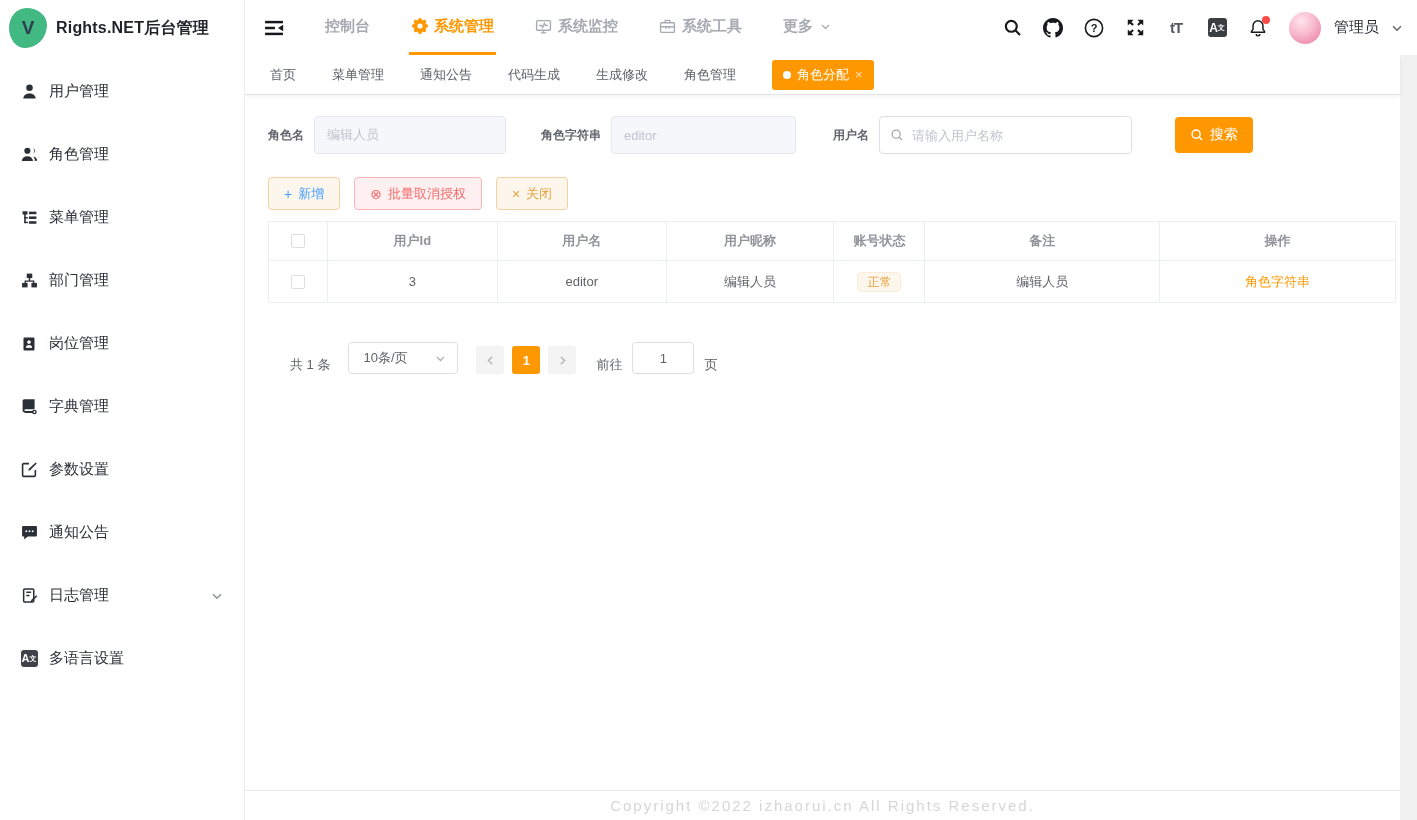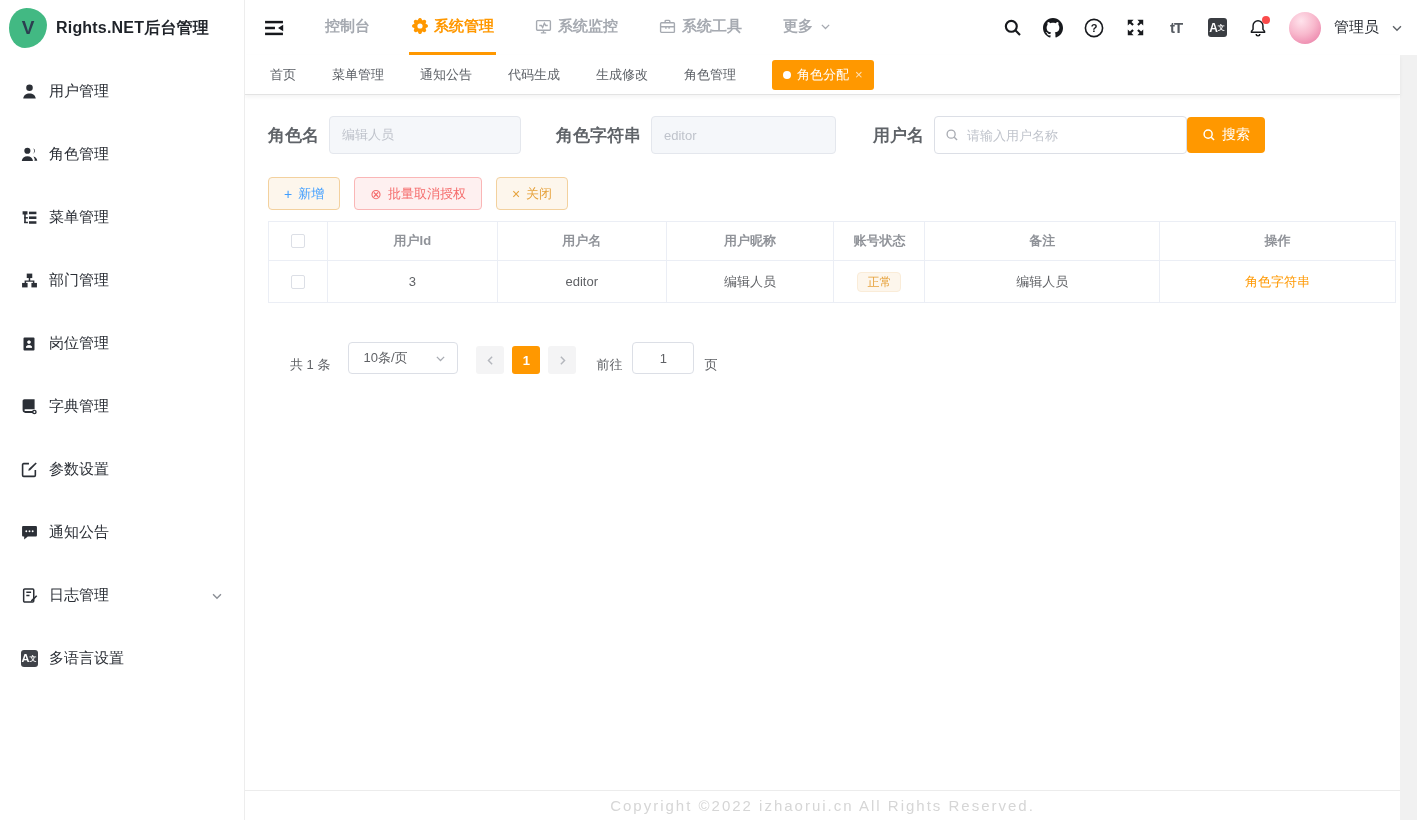--- a/index.html
+++ b/index.html
@@ -55,29 +55,29 @@
     font-size:13px; padding:6px 11px; border-radius:3px; margin-right:36px; cursor:pointer; }
   .tab-dot { width:8px; height:8px; border-radius:50%; background:#fff; }
   .tab-close { font-size:13px; color:#ffe2b8; cursor:pointer; line-height:1; }
 
   
   .right-strip { position:absolute; right:0; top:55px; width:17px; height:765px; background:#f1f1f1; }
 
   
   .content { position:absolute; left:245px; top:95px; width:1155px; height:695px; background:#fff; }
   .filter-row { display:flex; align-items:center; padding-top:21px; padding-left:23px; }
-  .f-label { font-size:17px; font-weight:bold; color:#5f6368; margin-right:10px; white-space:nowrap; }
+  .f-label { font-size:12px; font-weight:bold; color:#5f6368; margin-right:10px; white-space:nowrap; }
   .inp { height:38px; border:1px solid #dcdfe6; border-radius:4px; background:#fff;
     font-size:13px; color:#606266; padding:0 12px; outline:none;
     font-family:"Liberation Sans","DejaVu Sans",sans-serif; }
   .inp.disabled { background:#f5f7fa; border-color:#e4e7ed; color:#bfc3cb; }
   .inp::placeholder { color:#c0c4cc; }
   .inp-wrap { position:relative; display:flex; align-items:center; }
   .inp-prefix { position:absolute; left:11px; color:#a8abb2; width:14px; height:14px; }
-  .btn-search { height:36px; padding:0 15px; background:#ff9800; border:none;
+  .btn-search { margin-left:43px; height:36px; padding:0 15px; background:#ff9800; border:none;
     border-radius:4px; color:#fff; font-size:14px; display:flex; align-items:center; gap:6px;
     cursor:pointer; font-family:inherit; }
   .btn-search svg { width:14px; height:14px; }
 
   .toolbar-row { display:flex; align-items:center; gap:14px; padding-left:23px; margin-top:23px; }
   .tbtn { height:33px; padding:0 15px; font-size:13px; border-radius:4px; cursor:pointer;
     display:flex; align-items:center; gap:6px; font-family:inherit; }
   .tbtn .glyph { font-size:14px; line-height:1; }
   .tbtn-add { color:#409eff; background:#fdf6ec; border:1px solid #f3d19e; }
   .tbtn-danger { color:#f56c6c; background:#fef0f0; border:1px solid #fab6b6; }

